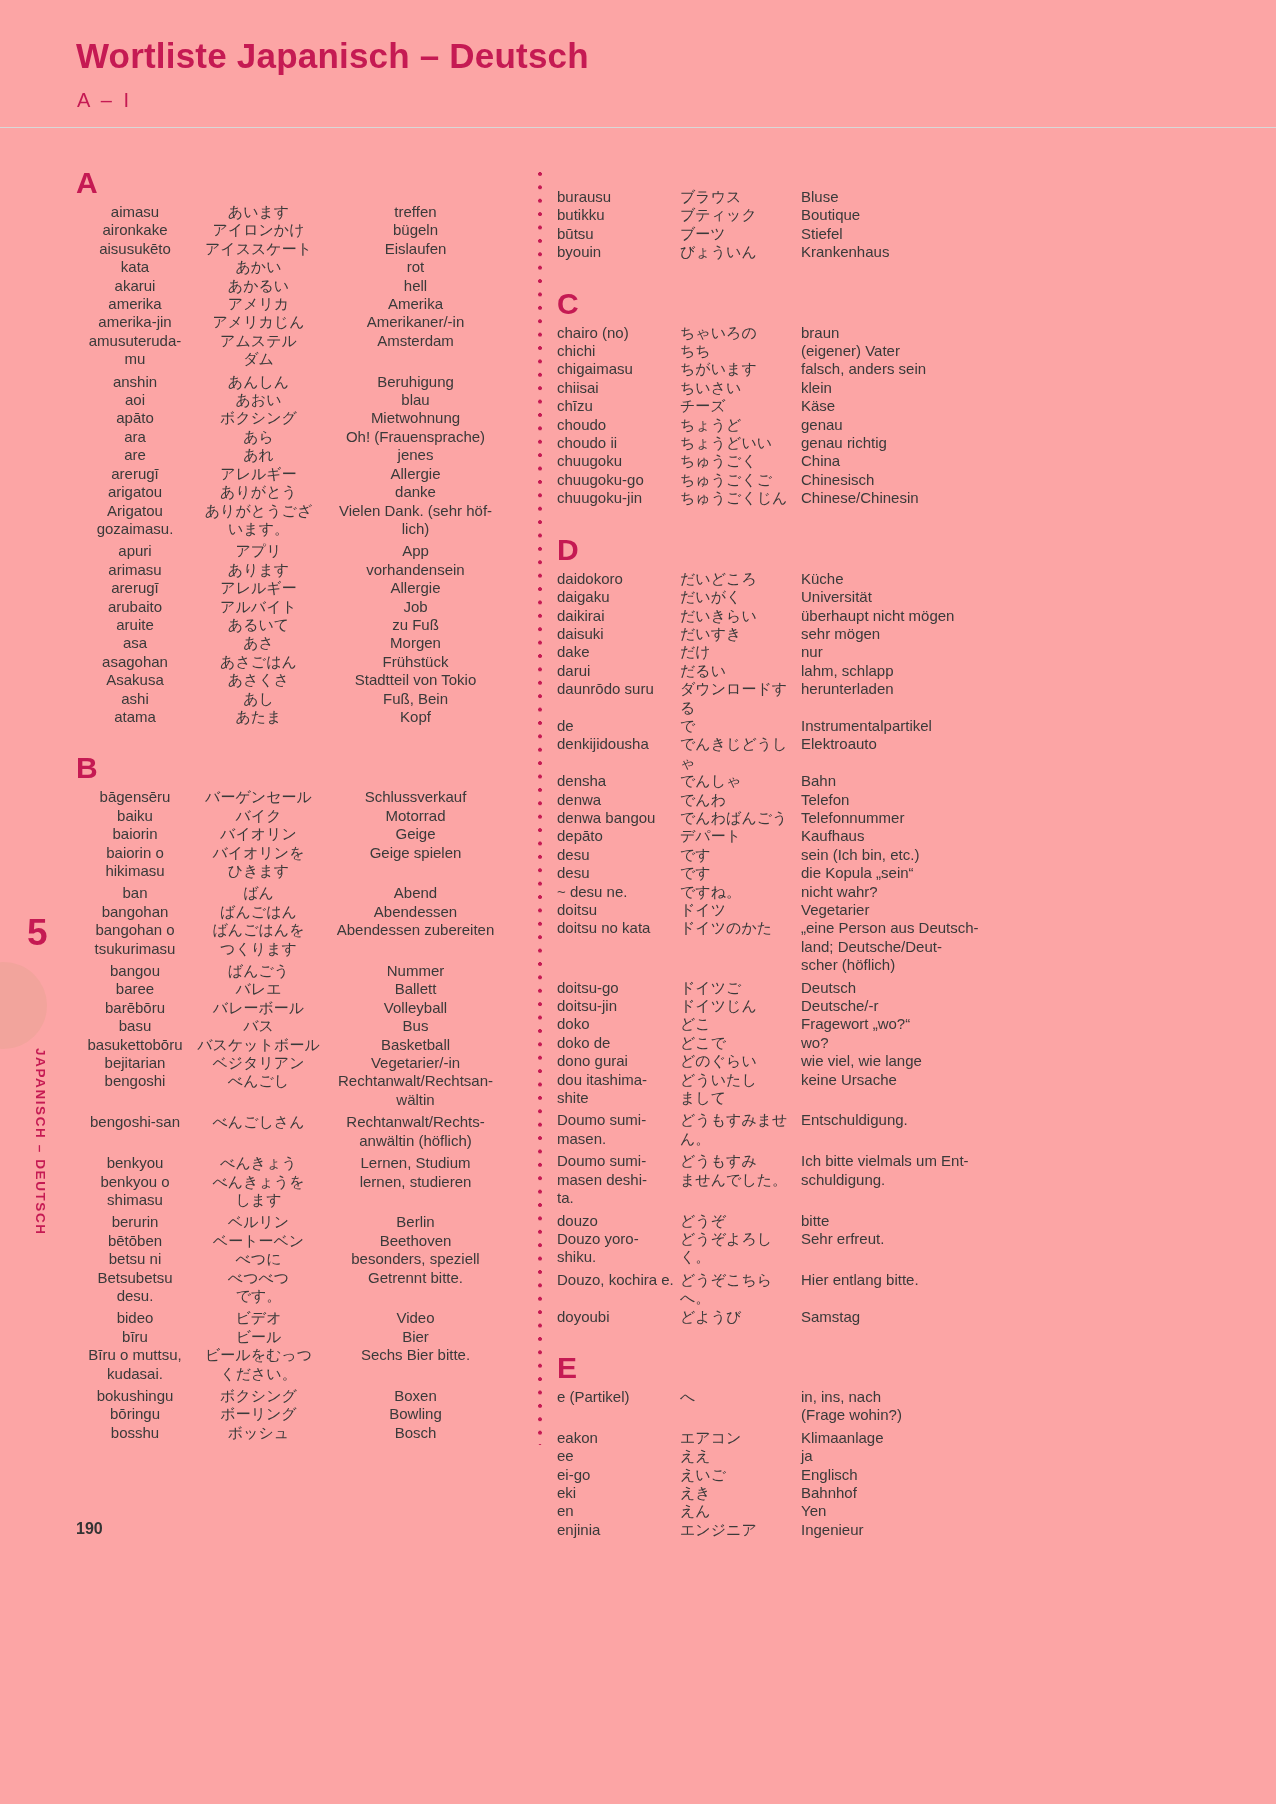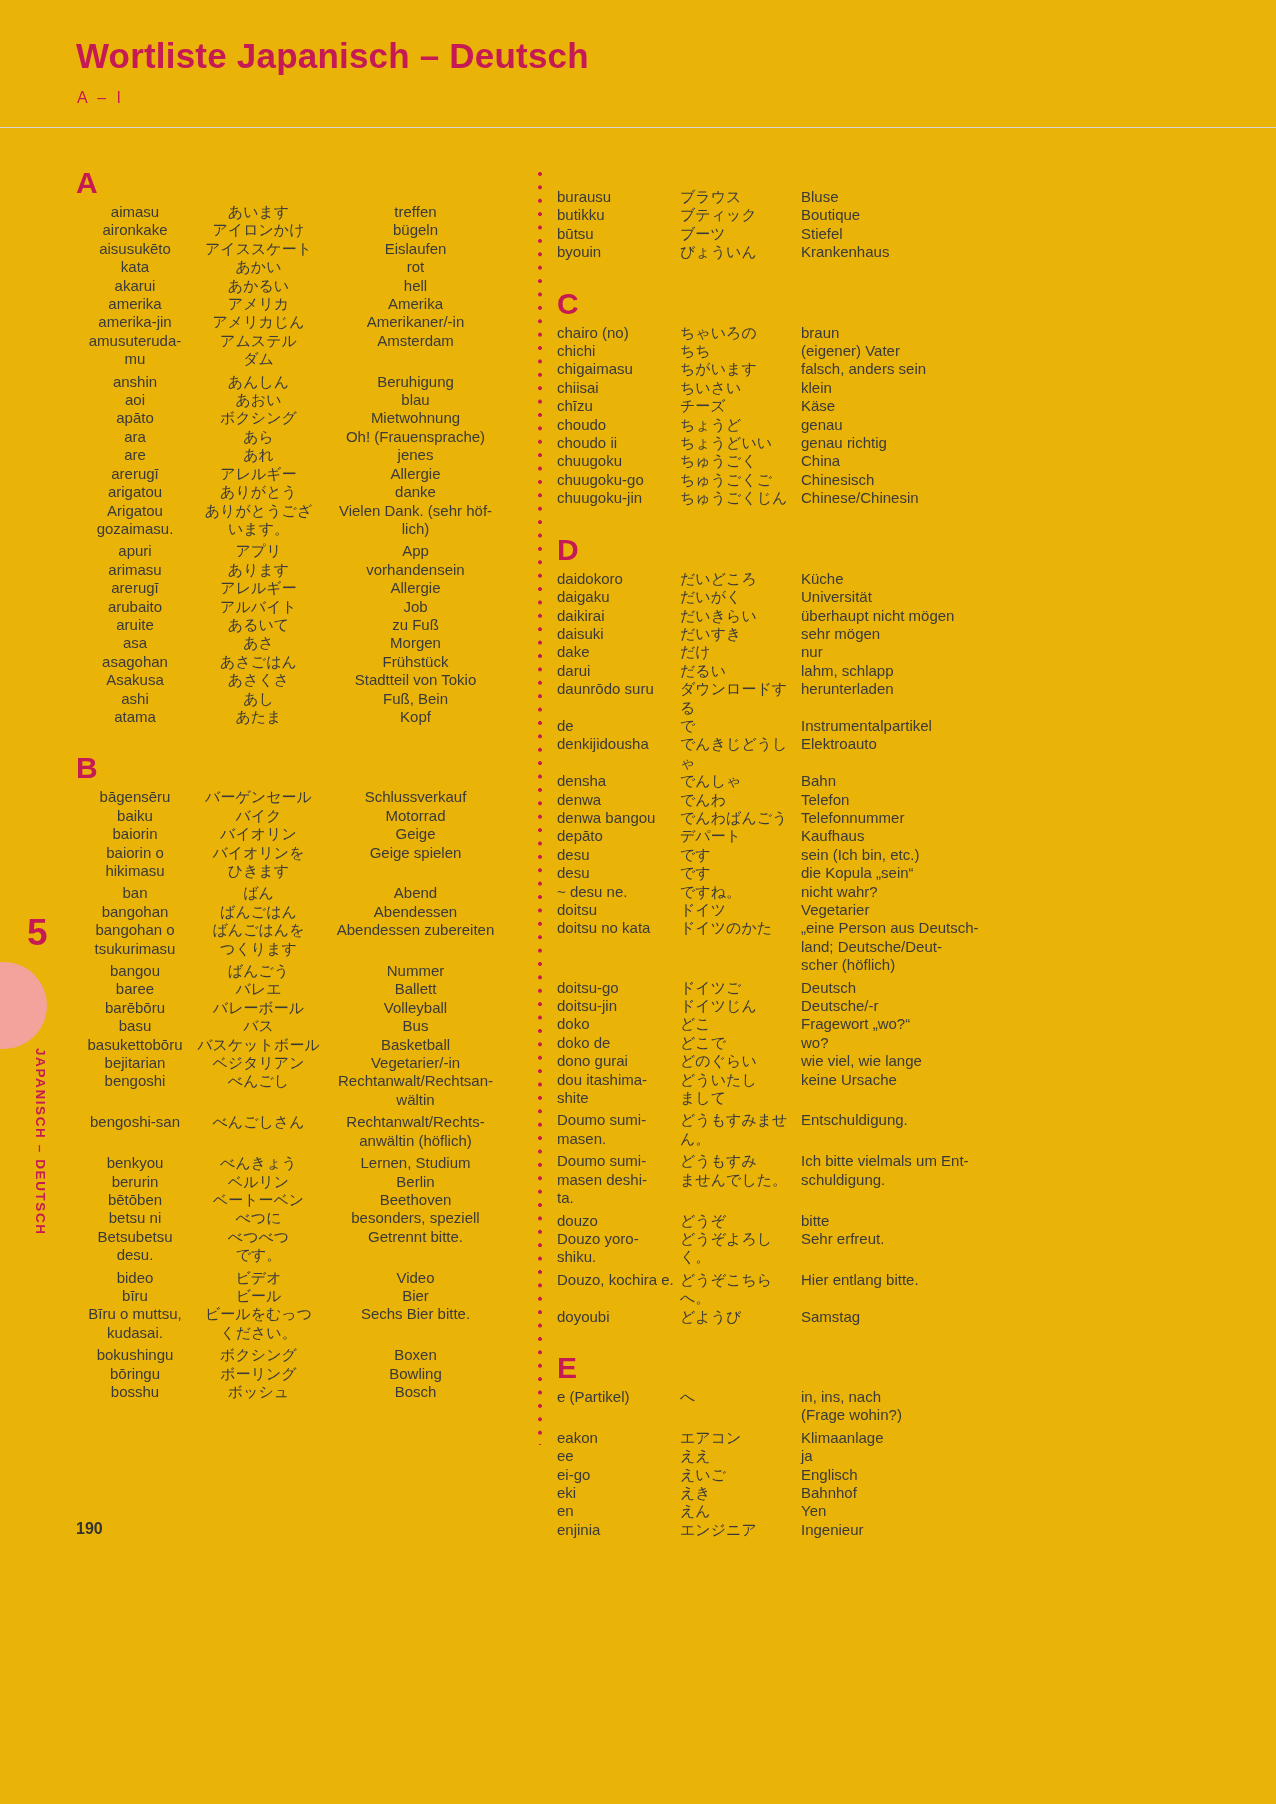--- a/index.html
+++ b/index.html
@@ -1,26 +1,26 @@
 <!DOCTYPE html>
 <html style="--accent: #c51a53; --circle: #f2a49c;"><head>
 <meta charset="utf-8">
 <style>
   html,body{margin:0;padding:0;background:#eee;}
   .page{
-    position:relative;width:1276px;height:1804px;background:#eab308;
+    position:relative;width:1276px;height:1804px;background:#fca5a5;
     font-family:"Liberation Sans","DejaVu Sans",sans-serif;color:#3a3a3a;
     overflow:hidden;margin:0 auto;
   }
   .title{
     position:absolute;left:76px;top:36px;font-size:35px;font-weight:700;
     color:var(--accent);letter-spacing:.2px;
   }
   .subtitle{
-    position:absolute;left:77px;top:89px;font-size:16px;color:var(--accent);
+    position:absolute;left:77px;top:89px;font-size:20px;color:var(--accent);
     letter-spacing:3px;font-weight:400;
   }
   .rule{position:absolute;left:0;top:127px;width:1276px;height:1px;background:#d8d8d8;}
   .column{position:absolute;font-size:15px;line-height:18.4px;}
   .column-left{left:76px;top:168px;width:432px;}
   .column-right{left:557px;top:188px;width:455px;}
   .section-letter{
     font-size:30px;line-height:30px;font-weight:700;color:var(--accent);
     margin:0 0 5px 0;
   }
@@ -279,20 +279,27 @@
           <span class="romaji-cell">bengoshi-san</span>
           <span class="kana-cell">べんごしさん</span>
           <span class="german-cell">Rechtanwalt/Rechts-
 anwältin (höflich)</span>
         </div>
         <div class="entry">
           <span class="romaji-cell">benkyou</span>
           <span class="kana-cell">べんきょう</span>
           <span class="german-cell">Lernen, Studium</span>
         </div>
+        <div class="entry multiline">
+          <span class="romaji-cell">benkyou o
+shimasu</span>
+          <span class="kana-cell">べんきょうを
+します</span>
+          <span class="german-cell">lernen, studieren</span>
+        </div>
         <div class="entry">
           <span class="romaji-cell">berurin</span>
           <span class="kana-cell">ベルリン</span>
           <span class="german-cell">Berlin</span>
         </div>
         <div class="entry">
           <span class="romaji-cell">bētōben</span>
           <span class="kana-cell">ベートーベン</span>
           <span class="german-cell">Beethoven</span>
         </div>

